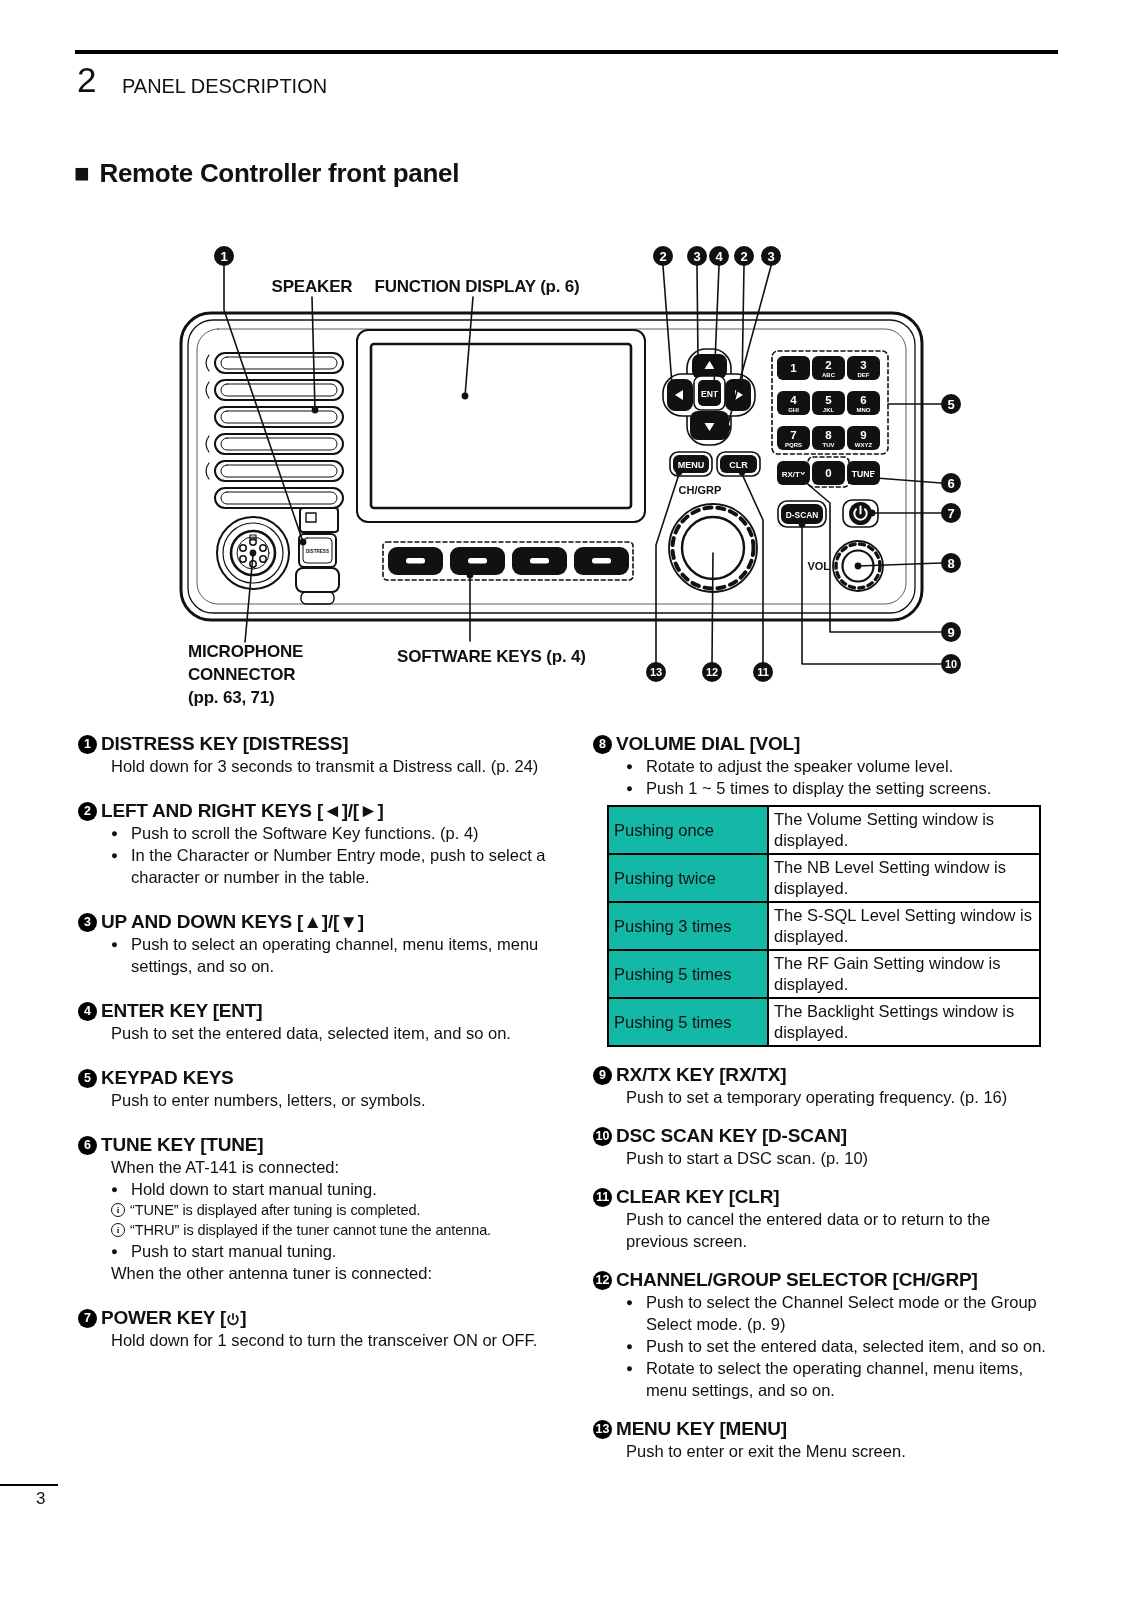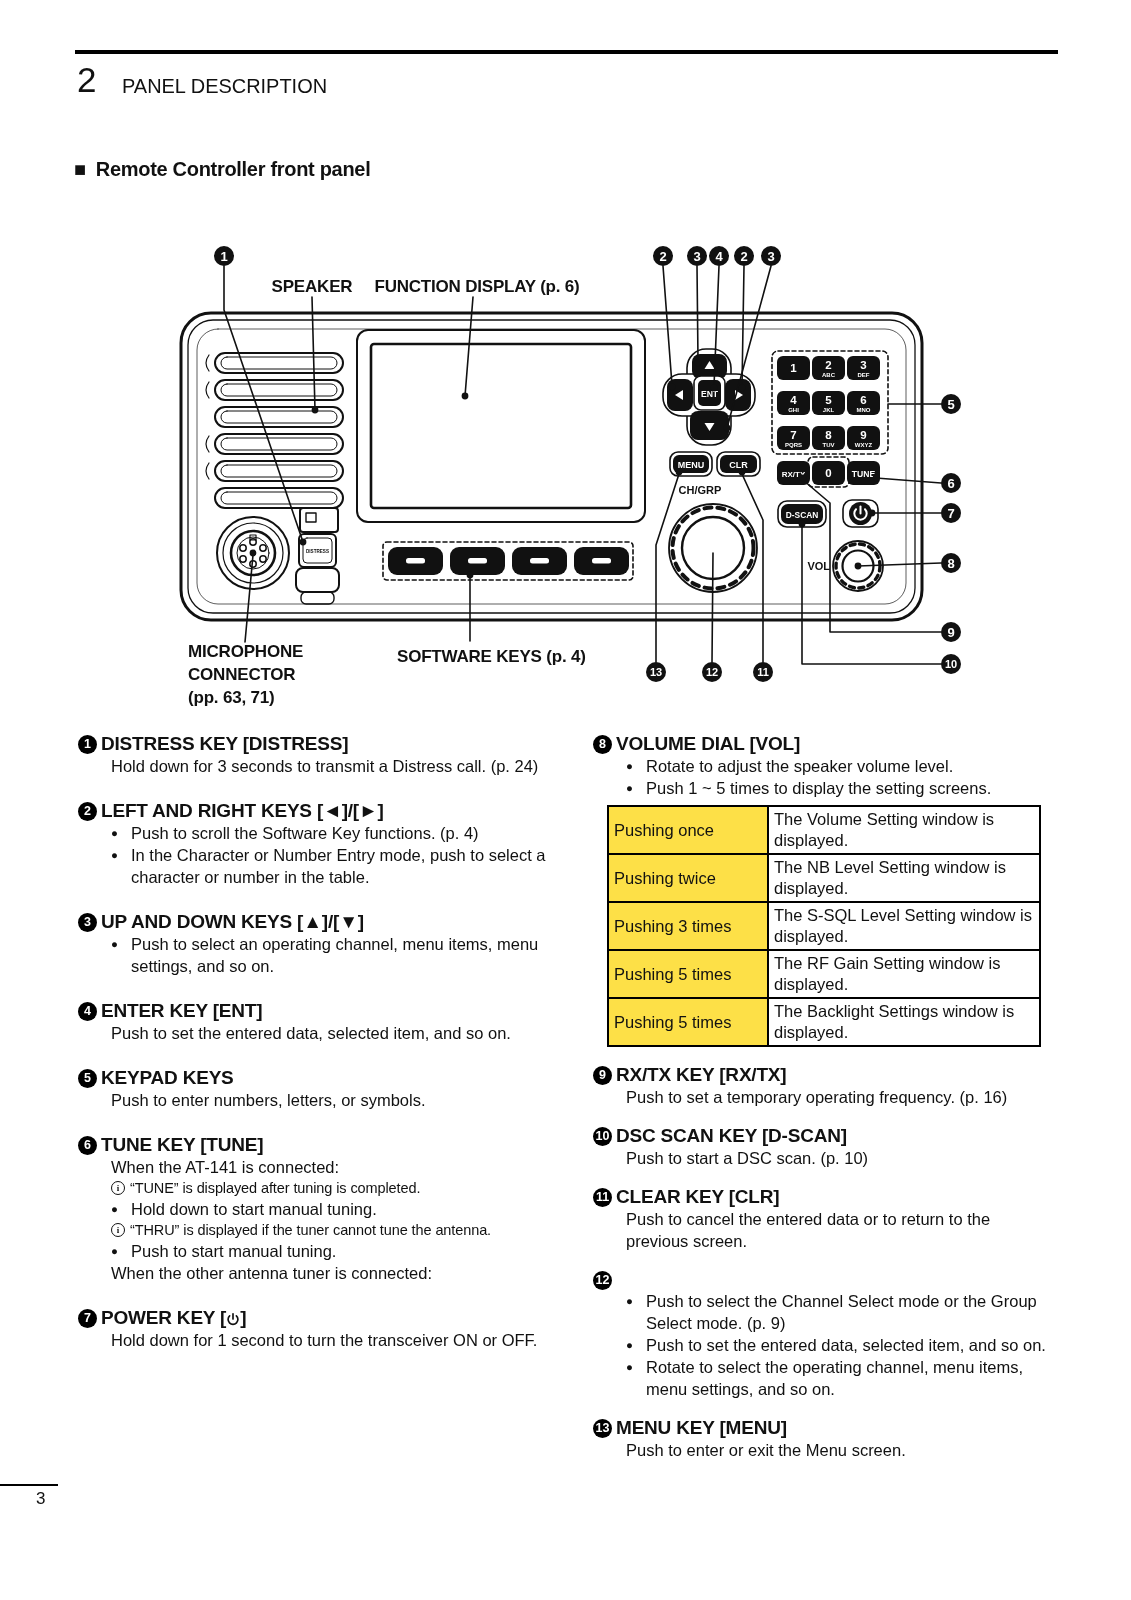--- a/index.html
+++ b/index.html
@@ -3,21 +3,21 @@
 <meta charset="utf-8">
 <style>
   html,body{margin:0;padding:0;background:#fff;}
   #page{position:relative;width:1131px;height:1600px;background:#ffffff;
         font-family:"Liberation Sans","DejaVu Sans",sans-serif;color:#111;overflow:hidden;}
   
   .top-rule{position:absolute;left:75px;top:50px;width:983px;height:4px;background:#000;}
   .chapter-num{position:absolute;left:77px;top:60px;font-size:35px;font-weight:400;letter-spacing:-1px;}
   .chapter-title{position:absolute;left:122px;top:74px;font-size:21px;font-weight:400;
                  transform:scaleX(.95);transform-origin:left;letter-spacing:0;}
-  .section-title{position:absolute;left:74px;top:158px;font-size:20px;font-weight:bold;letter-spacing:-0.3px;}
+  .section-title{position:absolute;left:74px;top:158px;font-size:26px;font-weight:bold;letter-spacing:-0.3px;}
   .section-title .marker{margin-right:10px;}
   
   #diagram{position:absolute;left:0;top:225px;width:1131px;height:482px;}
   
   .col{position:absolute;top:733px;}
   #col-left{left:78px;width:474px;}
   #col-right{left:593px;width:463px;}
   .item{margin-bottom:23px;}
   #col-right .item{margin-bottom:17px;}
   .item-head{display:flex;align-items:flex-start;}
@@ -30,21 +30,21 @@
   .line.bullet{padding-left:20px;}
   .line.bullet::before{content:"\25CF";position:absolute;left:0;top:0;font-size:11.5px;}
   .line.info{padding-left:19px;font-size:14.5px;line-height:20px;letter-spacing:-0.1px;}
   .line.info::before{content:"i";position:absolute;left:0;top:3px;width:12px;height:12px;
        border:1.2px solid #111;border-radius:50%;font-size:9px;font-weight:bold;
        text-align:center;line-height:12px;font-family:"Liberation Serif",serif;}
   
   .vol-table{border-collapse:collapse;margin:6px 0 2px 14px;width:434px;
              font-size:16.5px;line-height:21px;}
   .vol-table td{border:2px solid #000;padding:2px 5px;vertical-align:middle;}
-  .vol-table td.k{background:#fde047;width:148px;}
+  .vol-table td.k{background:#14b8a6;width:148px;}
   
   .foot-rule{position:absolute;left:0;top:1484px;width:58px;height:2px;background:#000;}
   .page-num{position:absolute;left:36px;top:1489px;font-size:17px;}
   
   svg text{font-family:"Liberation Sans","DejaVu Sans",sans-serif;}
   .dlabel{font-size:17px;font-weight:bold;letter-spacing:-0.2px;}
   .klabel{fill:#fff;font-weight:bold;}
 </style>
 </head>
 <body>
@@ -387,22 +387,22 @@
       </div>
     </div>
 
     <div class="item">
       <div class="item-head">
         <span class="num">6</span>
         <h3 class="item-title">TUNE KEY [TUNE]</h3>
       </div>
       <div class="item-body">
         <div class="line plain">When the AT-141 is connected:</div>
+        <div class="line bullet">Hold down to start manual tuning.</div>
         <div class="line info">“TUNE” is displayed after tuning is completed.</div>
-        <div class="line bullet">Hold down to start manual tuning.</div>
         <div class="line info">“THRU” is displayed if the tuner cannot tune the antenna.</div>
         <div class="line bullet">Push to start manual tuning.</div>
         <div class="line plain">When the other antenna tuner is connected:</div>
       </div>
     </div>
 
     <div class="item">
       <div class="item-head">
         <span class="num">7</span>
         <h3 class="item-title"><span>POWER KEY [</span><svg class="pwr-ico" width="14" height="14" viewBox="0 0 20 20">
@@ -482,20 +482,21 @@
         <h3 class="item-title">CLEAR KEY [CLR]</h3>
       </div>
       <div class="item-body">
         <div class="line plain">Push to cancel the entered data or to return to the previous screen.</div>
       </div>
     </div>
 
     <div class="item">
       <div class="item-head">
         <span class="num">12</span>
+        <h3 class="item-title">CHANNEL/GROUP SELECTOR [CH/GRP]</h3>
       </div>
       <div class="item-body">
         <div class="line bullet">Push to select the Channel Select mode or the Group Select mode. (p. 9)</div>
         <div class="line bullet">Push to set the entered data, selected item, and so on.</div>
         <div class="line bullet">Rotate to select the operating channel, menu items, menu settings, and so on.</div>
       </div>
     </div>
 
     <div class="item">
       <div class="item-head">

